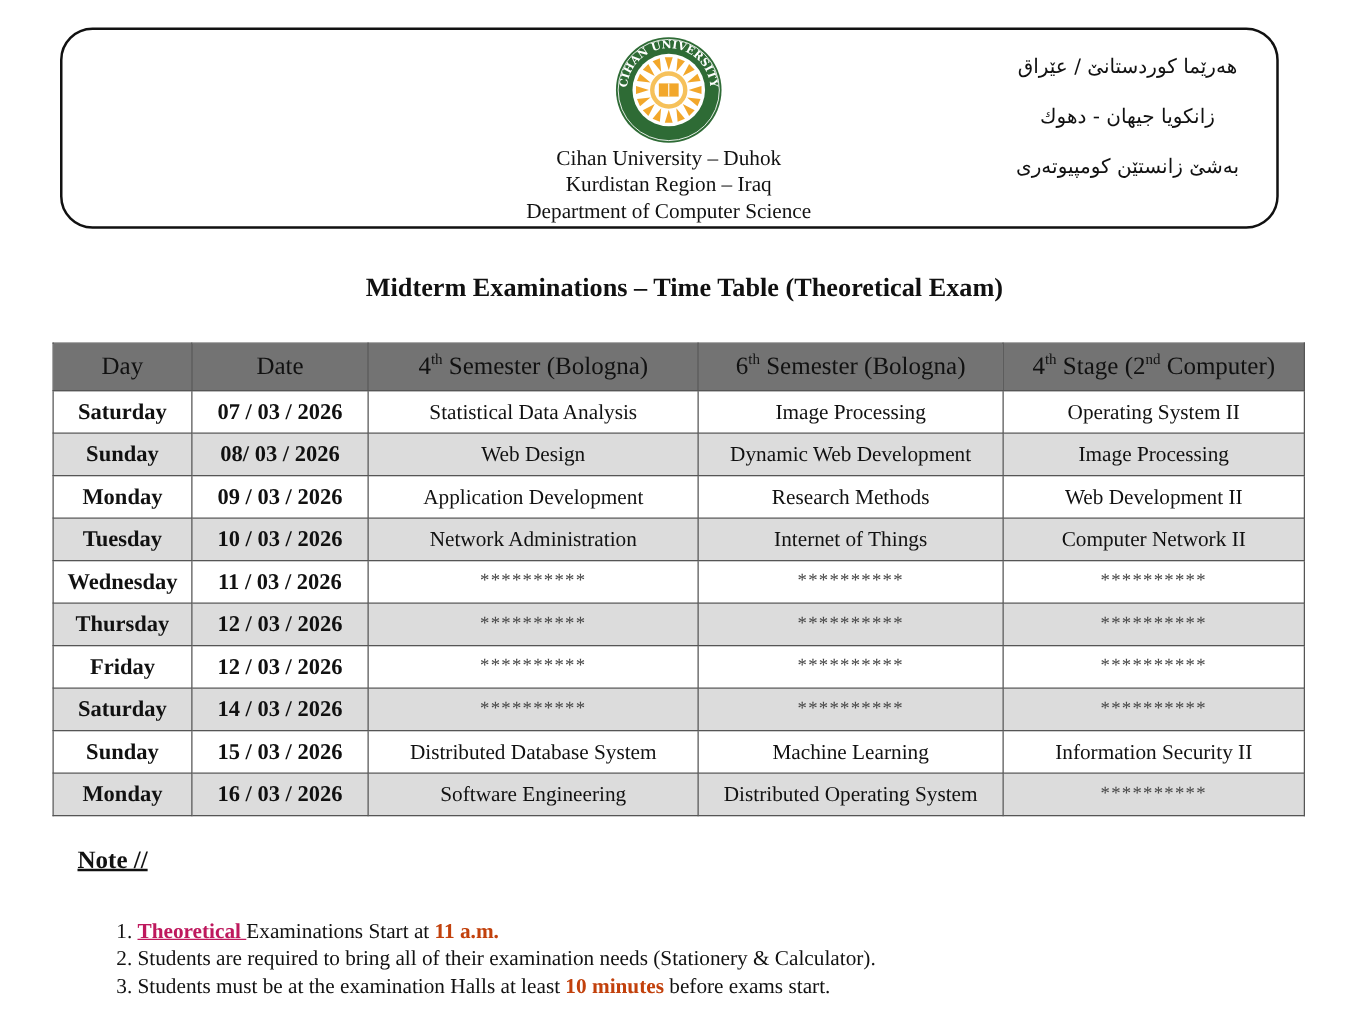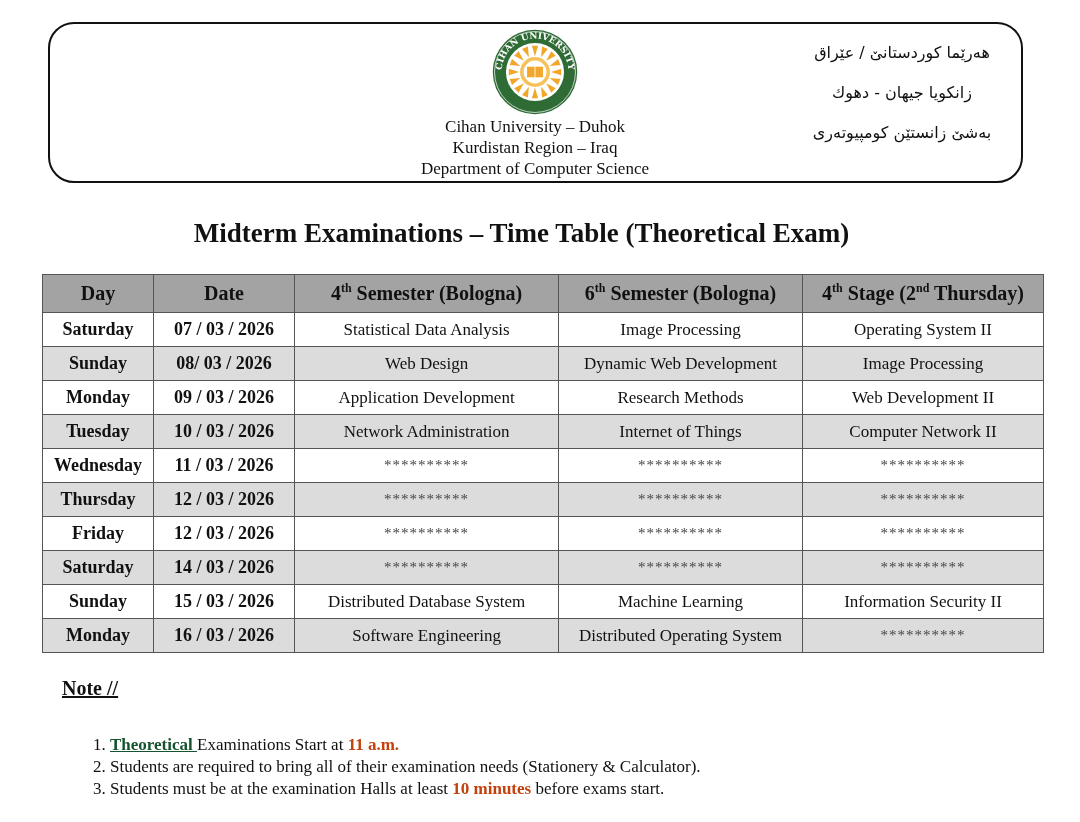--- a/index.html
+++ b/index.html
@@ -24,50 +24,50 @@
     }
     .ku-col div { height: 40px; line-height: 26px; }
     .center-col {
       position: absolute; left: 340px; top: 2px; width: 290px; text-align: center;
     }
     .logo { width: 88px; height: 88px; margin: 2px auto 0; display: block; }
     .en-line { font-size: 17px; line-height: 21px; }
 
     .doc-title {
       position: absolute; left: 0; top: 218px; width: 1043px; text-align: center;
-      font-size: 27px; font-weight: bold;
+      font-size: 21px; font-weight: bold; padding-left: 26px;
     }
 
     table.timetable {
       position: absolute; left: 42px; top: 274px;
       border-collapse: collapse; width: 1002px;
       font-size: 17px;
     }
     table.timetable th, table.timetable td {
       border: 1px solid #555; text-align: center; padding: 0;
       height: 33px;
     }
-    table.timetable th { height: 37px; font-size: 20px; font-weight: bold; background: #a3a3a3; }
+    table.timetable th { height: 37px; font-size: 20px; font-weight: normal; background: #737373; }
     table.timetable tr.shade td { background: #dcdcdc; }
     table.timetable td.day, table.timetable td.date { font-weight: bold; font-size: 18px; margin-left: 16px; }
     .col-day { width: 110px; } .col-date { width: 141px; } .col-s4 { width: 264px; }
     .col-s6 { width: 244px; } .col-st4 { width: 241px; }
     td.stars { color: #444; font-size: 15px; letter-spacing: 1px; }
     sup { font-size: 12px; line-height: 0; }
 
     .note-title {
       position: absolute; left: 62px; top: 677px; font-size: 20px; font-weight: bold;
       text-decoration: underline;
     }
     ol.notes {
       position: absolute; left: 88px; top: 734px; margin: 0; padding-left: 22px;
       font-size: 17px; line-height: 22px;
     }
     .red { color: #c2410c; font-weight: bold; }
-    .red-u { color: #14532d; font-weight: bold; text-decoration: underline; }
+    .red-u { color: #be185d; font-weight: bold; text-decoration: underline; }
   </style>
 </head>
 <body>
 
 <div class="header-box">
 
   <div class="center-col">
     <svg class="logo" viewBox="0 0 100 100">
       <circle cx="50" cy="50" r="48" fill="#2e6b35"></circle>
       <circle cx="50" cy="50" r="46" fill="none" stroke="#ffffff" stroke-width="0.8"></circle>
@@ -113,21 +113,21 @@
 
 <div class="doc-title">Midterm Examinations – Time Table (Theoretical Exam)</div>
 
 <table class="timetable">
   <thead>
     <tr>
       <th class="col-day">Day</th>
       <th class="col-date">Date</th>
       <th class="col-s4"><span>4</span><sup>th</sup><span> Semester (Bologna)</span></th>
       <th class="col-s6"><span>6</span><sup>th</sup><span> Semester (Bologna)</span></th>
-      <th class="col-st4"><span>4</span><sup>th</sup><span> Stage (2</span><sup>nd</sup><span> Thursday)</span></th>
+      <th class="col-st4"><span>4</span><sup>th</sup><span> Stage (2</span><sup>nd</sup><span> Computer)</span></th>
     </tr>
   </thead>
   <tbody id="tbody">
       <tr>
         <td class="day">Saturday</td>
         <td class="date">07 / 03 / 2026</td>
         <td>Statistical Data Analysis</td>
         <td>Image Processing</td>
         <td>Operating System II</td>
       </tr>

